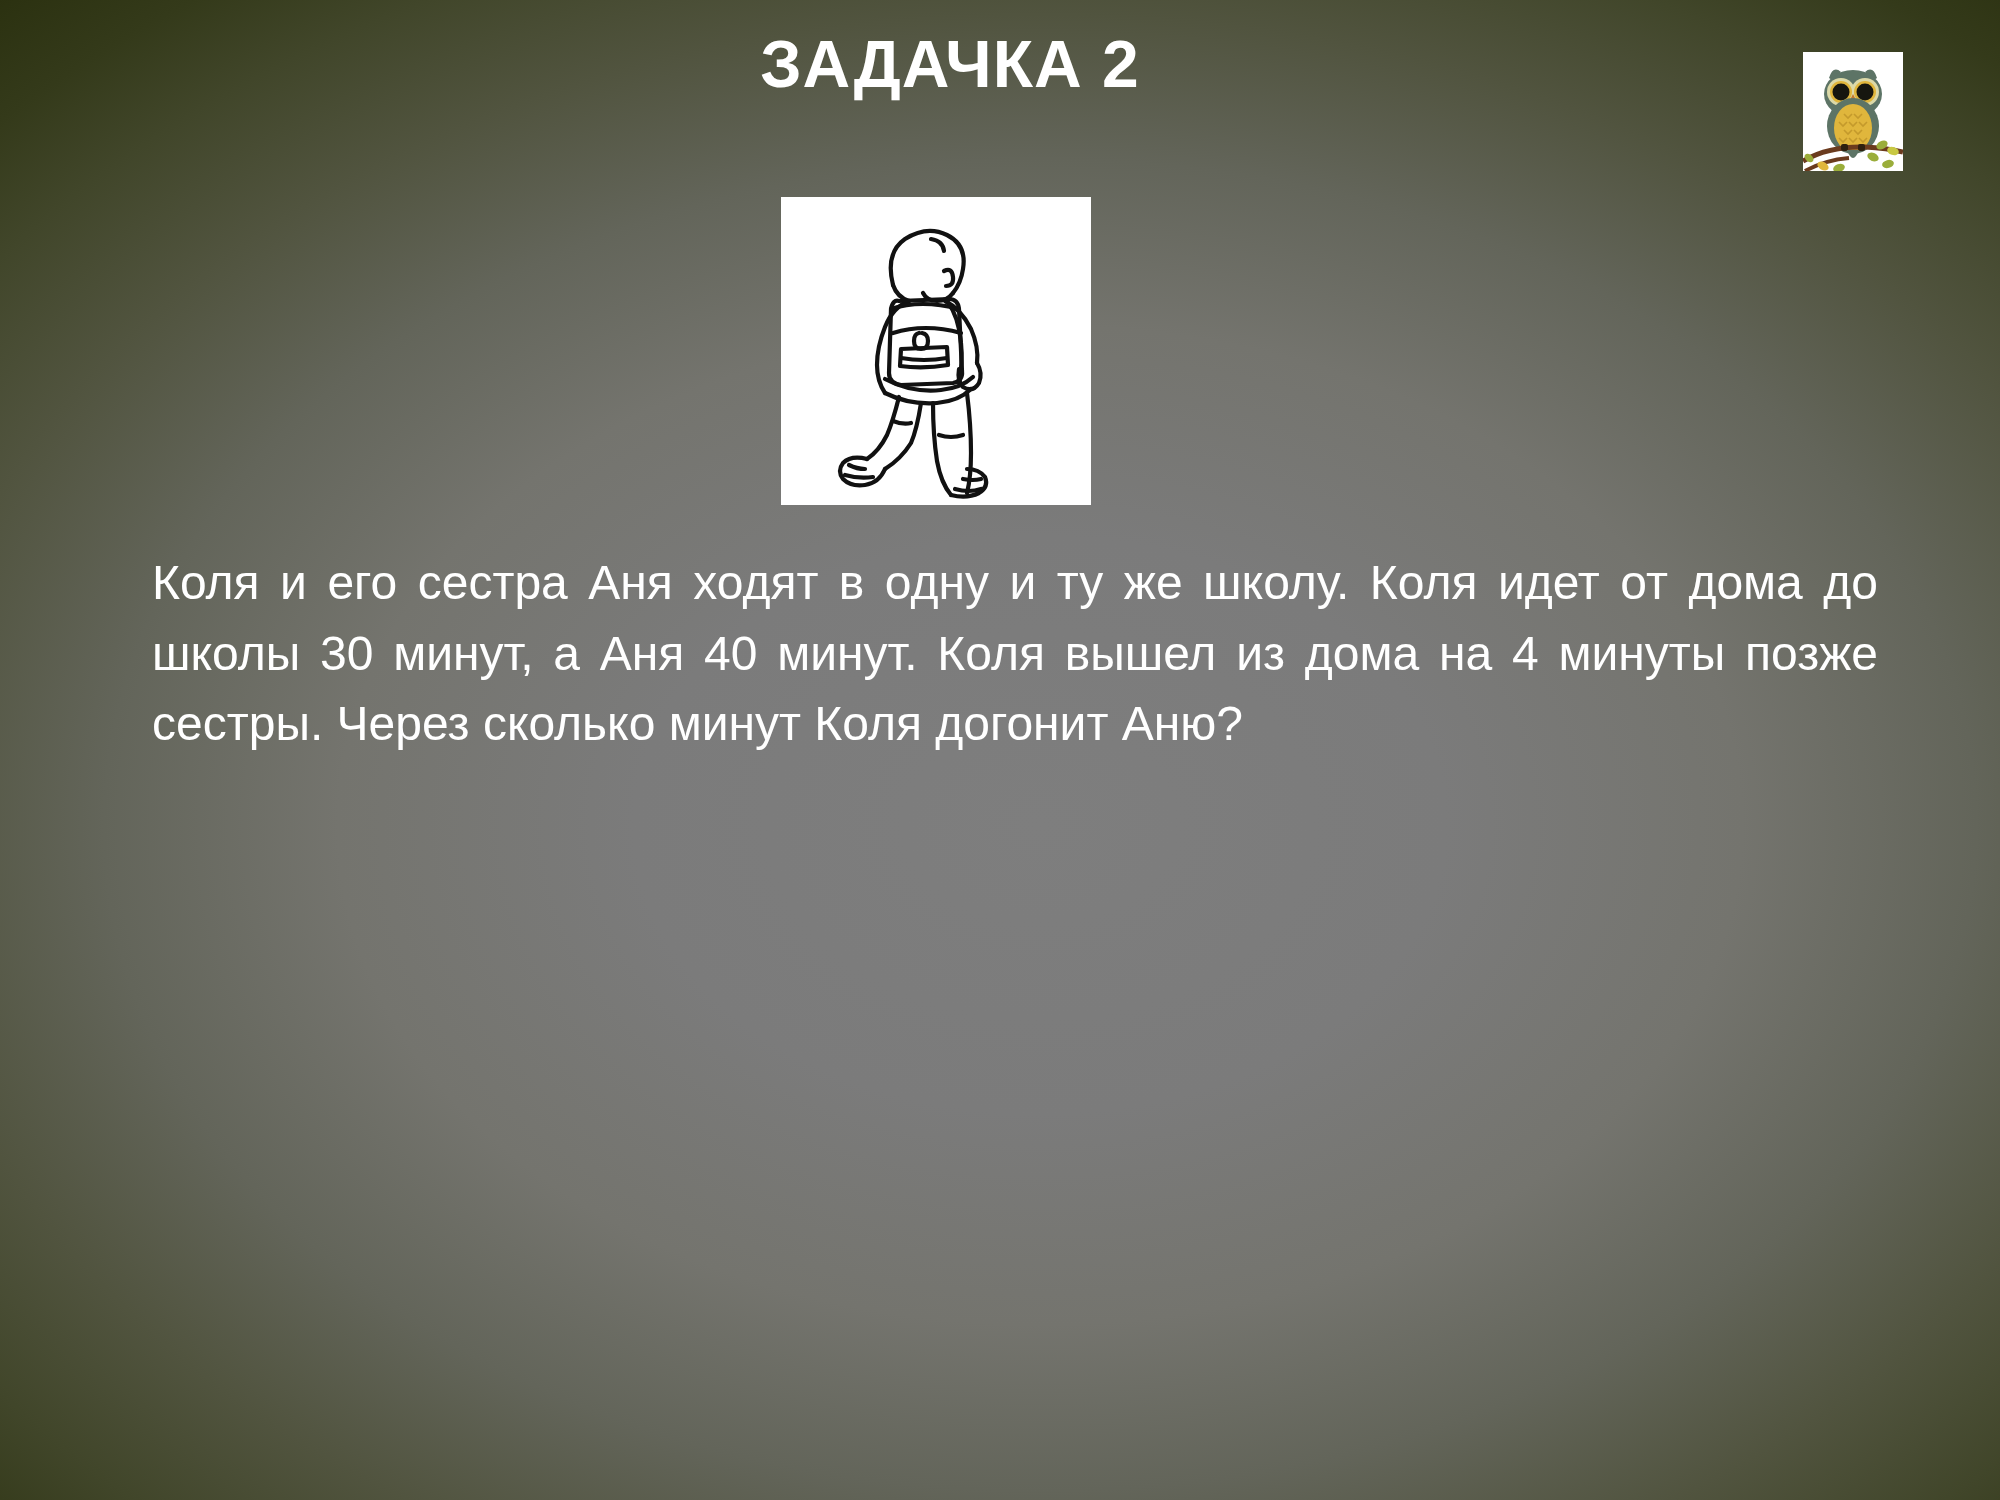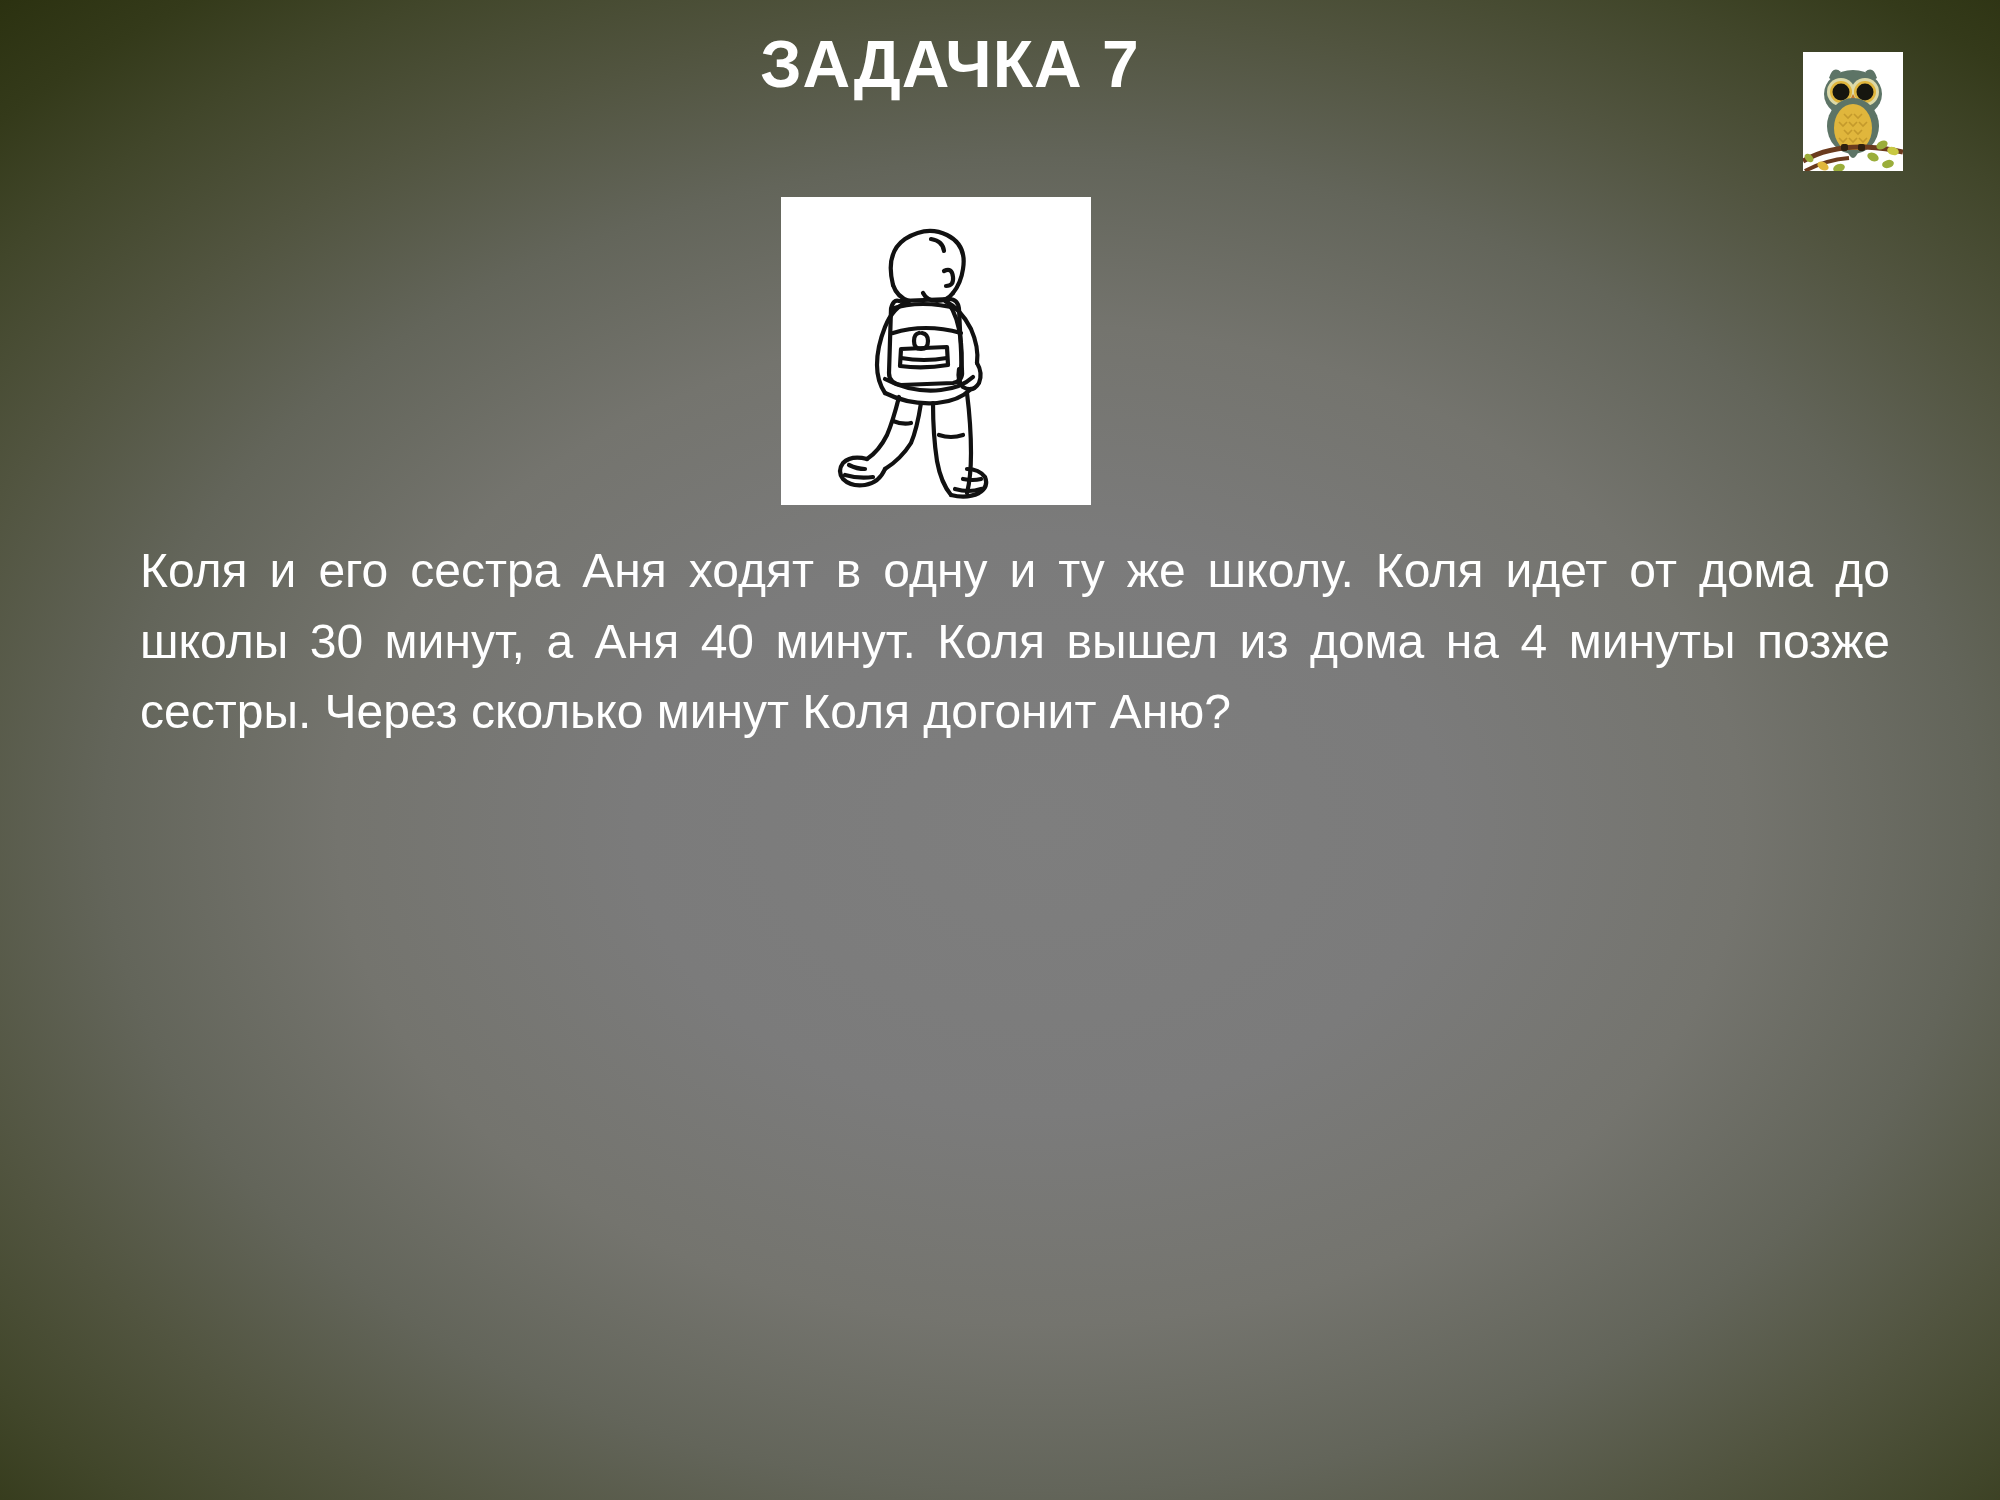--- a/index.html
+++ b/index.html
@@ -74,28 +74,28 @@
     top: 536px;
     width: 1750px;
     color: #ffffff;
     font-size: 48px;
     line-height: 1.47;
     text-align: justify;
     text-justify: inter-word;
     -webkit-hyphens: none;
     hyphens: none;
   }
-  #body-text .para { margin: 0; }
+  #body-text .para { margin: 12px; }
 </style>
 </head>
 <body>
 
 <div id="slide">
 
-  <div id="title">ЗАДАЧКА 7</div>
+  <div id="title">ЗАДАЧКА 2</div>
 
   <div id="owl-logo">
     <svg viewBox="0 0 100 119" xmlns="http://www.w3.org/2000/svg" aria-hidden="true">
       <rect x="0" y="0" width="100" height="119" fill="#ffffff"></rect>
 
       <path d="M26 26 Q30 13 38 20 Q33 24 32 30 Z" fill="#5d7466"></path>
       <path d="M74 26 Q70 13 62 20 Q67 24 68 30 Z" fill="#5d7466"></path>
 
       <ellipse cx="50" cy="42" rx="29" ry="24" fill="#5d7466"></ellipse>
 

